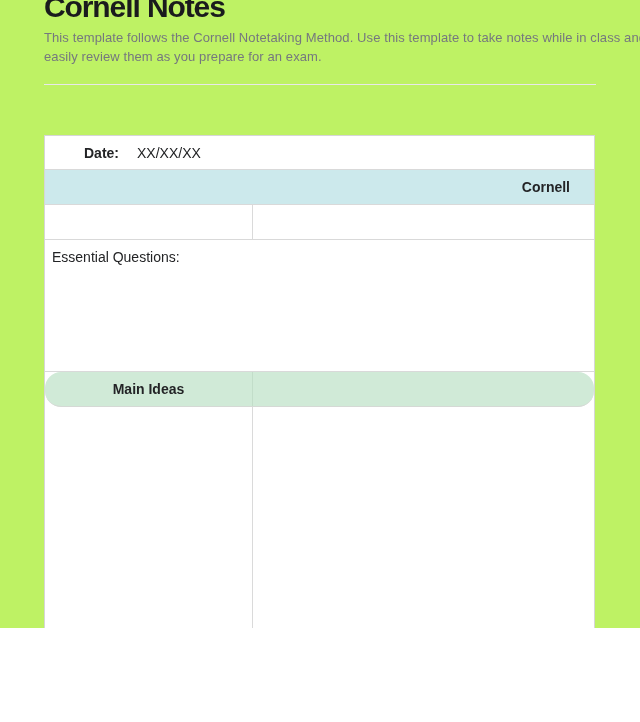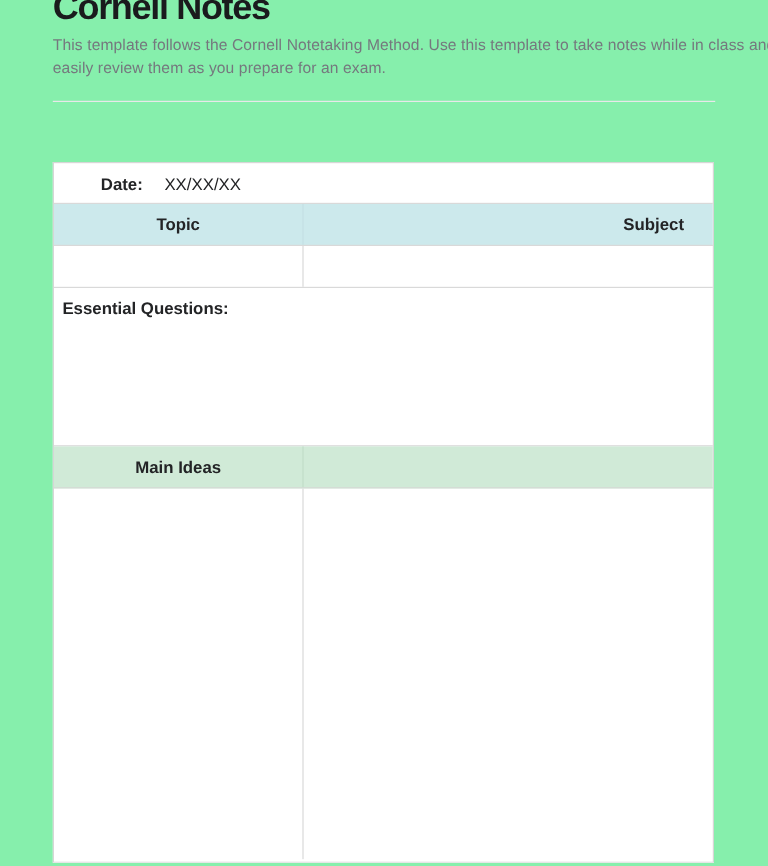--- a/index.html
+++ b/index.html
@@ -4,23 +4,23 @@
 <style>
   html, body {
     margin: 0;
     padding: 0;
     background: #ffffff;
     font-family: "Liberation Sans", sans-serif;
   }
   .page {
     position: relative;
     width: 640px;
-    height: 722px;
+    height: 628px;
     overflow: hidden;
-    background: #86efac;
+    background: #bef264;
   }
   .page-title {
     position: absolute;
     left: 44px;
     top: -9px;
     margin: 0;
     font-size: 30px;
     line-height: 32px;
     font-weight: 700;
     letter-spacing: -1.1px;
@@ -70,20 +70,21 @@
   .row-date .bold { font-weight: 700; margin-left: 32px; }
   .row-date .date-value { margin-left: 18px; font-weight: 400; }
   .row-colhead { height: 35px; align-items: stretch; }
   .row-colhead.teal {
     background: #cce9ec;
     border-bottom: 1px solid #d9d9d9;
   }
   .row-colhead.green {
     background: #d0ead7;
     border-bottom: 1px solid #d5d9d5;
+    border-radius: 16px;
   }
   .cell-left {
     box-sizing: border-box;
     width: 208px;
     flex: 0 0 208px;
     display: flex;
     align-items: center;
     justify-content: center;
     font-weight: 700;
   }
@@ -108,21 +109,21 @@
     flex: 0 0 208px;
     border-right: 1px solid #dadada;
   }
   .row-empty .blank-right { flex: 1 1 auto; }
   .row-eq {
     height: 132px;
     border-bottom: 1px solid #d9d9d9;
     padding: 9px 8px 0 7px;
     display: block;
   }
-  .row-eq .eq-label { font-weight: 700; }
+  .row-eq .eq-label { font-weight: 400; }
   .row-body {
     height: 309px;
     display: flex;
   }
   .row-body .body-left {
     box-sizing: border-box;
     width: 208px;
     flex: 0 0 208px;
     border-right: 1px solid #dadada;
   }
@@ -143,22 +144,21 @@
   <div class="content-divider"></div>
 
   <div class="doc-table">
 
     <div class="t-row row-date">
       <span class="bold">Date:</span>
       <span class="date-value">XX/XX/XX</span>
     </div>
 
     <div class="t-row row-colhead teal">
-      <div class="cell-left">Topic</div>
-      <div class="cell-right">Subject</div>
+      <div class="cell-right">Cornell</div>
     </div>
 
     <div class="t-row row-empty">
       <div class="blank-left"></div>
       <div class="blank-right"></div>
     </div>
 
     <div class="t-row row-eq">
       <span class="eq-label">Essential Questions:</span>
     </div>

